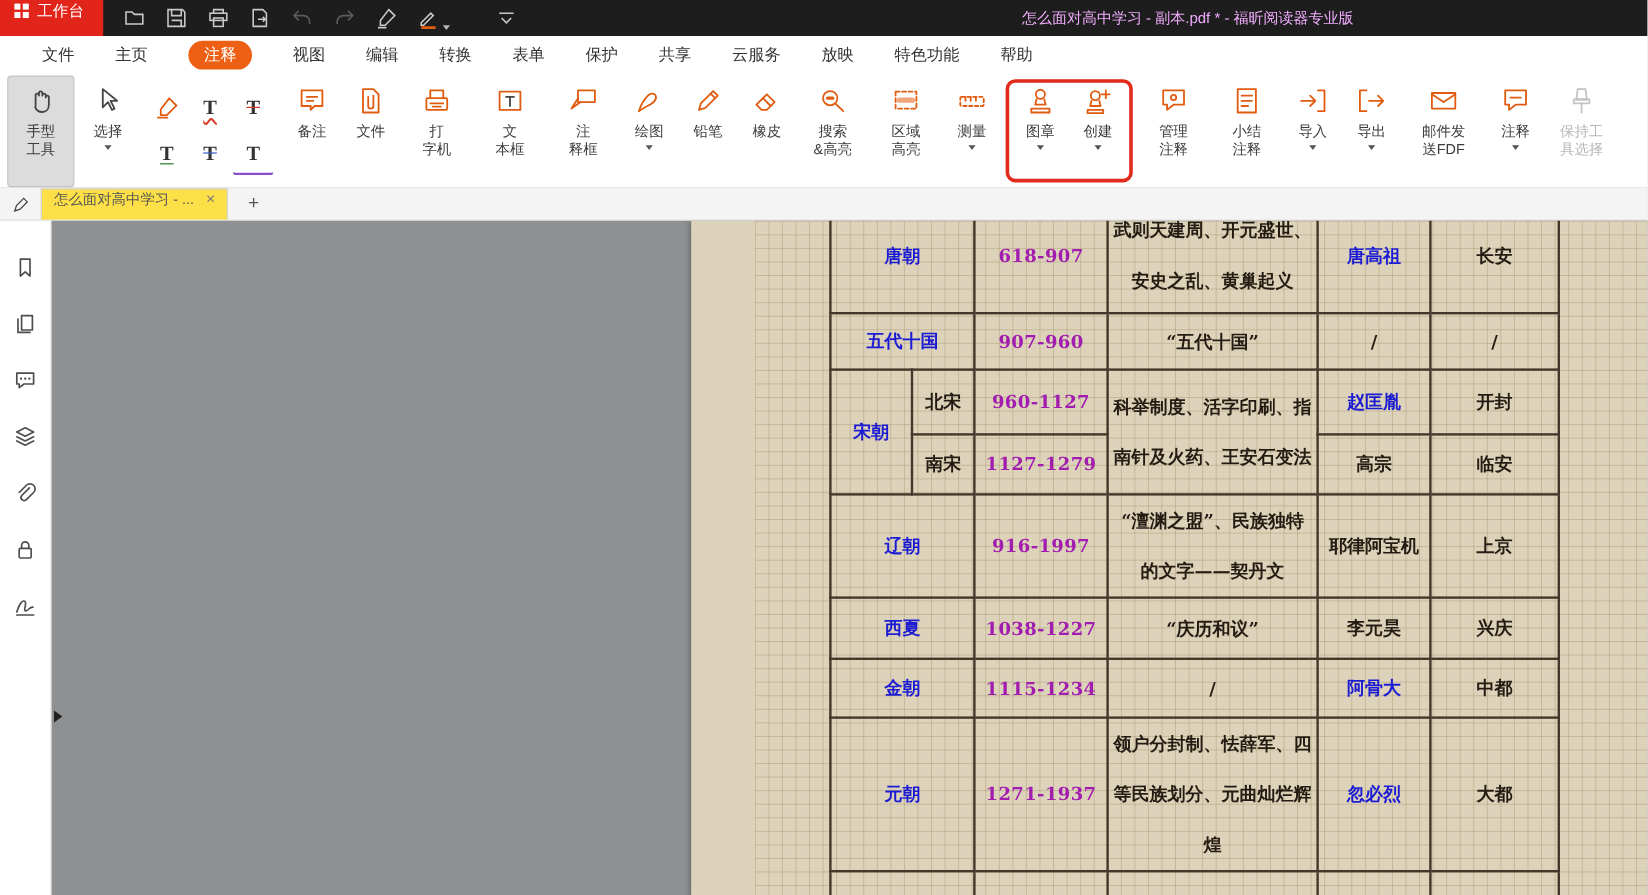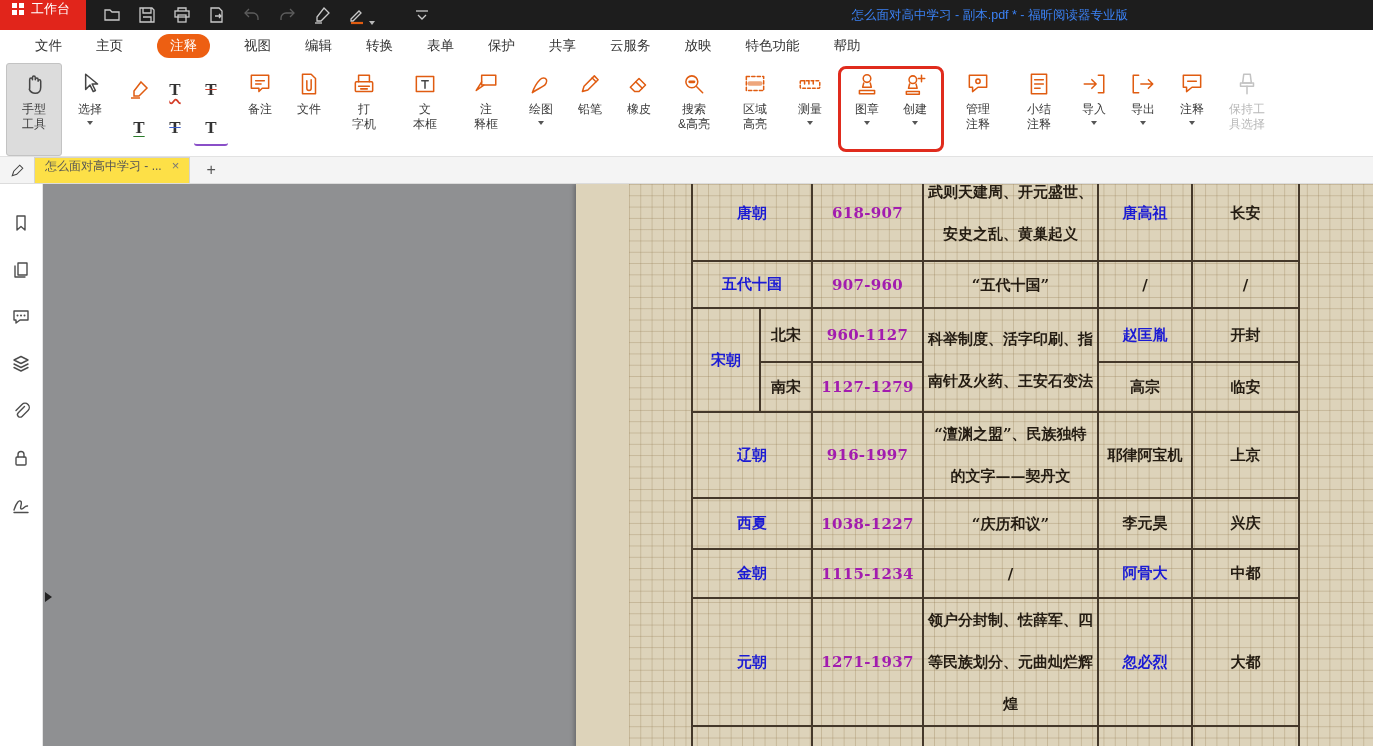--- a/index.html
+++ b/index.html
@@ -10,21 +10,21 @@
   .titlebar{height:30px;background:#1d1d1d;display:flex;align-items:center;flex:0 0 30px;}
   .workspace{background:#e1251b;color:#fff;height:30px;display:flex;align-items:center;gap:7px;padding:0 16px 12px 12px;font-size:13px;cursor:pointer;}
   .ws-grid{display:grid;grid-template-columns:5px 5px;grid-template-rows:5px 5px;gap:2px;}
   .ws-grid i{background:#fff;display:block;}
   .qat{display:flex;align-items:center;gap:15px;margin-left:16px;}
   .qbtn{width:20px;height:20px;display:flex;align-items:center;justify-content:center;color:#c9c9c9;}
   .qbtn svg{stroke:#c9c9c9;fill:none;stroke-width:1.3;}
   .qbtn.disabled svg{stroke:#5d5d5d;}
   .pen-group{display:flex;align-items:flex-end;gap:2px;}
   .tri-down{width:0;height:0;border-left:3.5px solid transparent;border-right:3.5px solid transparent;border-top:4px solid #b9b9b9;}
-  .win-title{color:#3b82f6;font-size:12.5px;margin-left:auto;margin-right:245px;white-space:nowrap;}
+  .win-title{color:#f0abfc;font-size:12.5px;margin-left:auto;margin-right:245px;white-space:nowrap;}
 
   
   .menubar{height:32px;background:#fff;display:flex;align-items:center;gap:34px;padding-left:35px;flex:0 0 32px;}
   .menu-item{font-size:13.5px;color:#333;cursor:pointer;white-space:nowrap;}
   .menu-item.active{background:#ed5f12;color:#fff;padding:3px 13px;border-radius:13px;}
 
   
   .ribbon{height:94px;background:#fff;border-bottom:1px solid #e2e2e2;display:flex;align-items:center;padding:0 6px;gap:7px;flex:0 0 94px;}
   .rbtn{display:flex;flex-direction:column;align-items:center;justify-content:flex-start;height:84px;padding:5px 4px 2px;border-radius:3px;min-width:34px;cursor:pointer;}
   .rbtn .icon{height:30px;display:flex;align-items:center;justify-content:center;}
@@ -378,20 +378,29 @@
       <span class="icon">
           <svg viewBox="0 0 24 24">
             <path d="M8 4H3v16h5"></path>
             <path d="M10 12h11M17 8l4 4-4 4"></path>
           </svg>
         </span>
       <span class="rlabel">导出</span>
       <span class="caret"></span>
     </div>
 
+    <div class="rbtn">
+      <span class="icon">
+          <svg viewBox="0 0 24 24">
+            <rect x="3" y="6" width="18" height="12"></rect>
+            <path d="M3 7l9 6 9-6"></path>
+          </svg>
+        </span>
+      <span class="rlabel two" style="width:56px"><span>邮件发</span><br><span>送FDF</span></span>
+    </div>
 
     <div class="rbtn">
       <span class="icon">
           <svg viewBox="0 0 24 24">
             <path d="M4 4h16v11h-8l-5 4v-4H4z"></path>
             <path d="M8 9.5h8"></path>
           </svg>
         </span>
       <span class="rlabel">注释</span>
       <span class="caret"></span>

